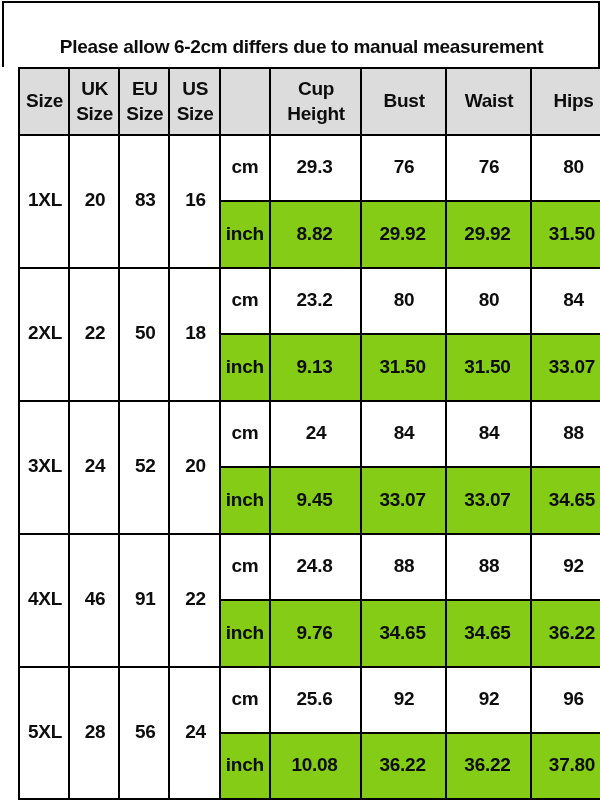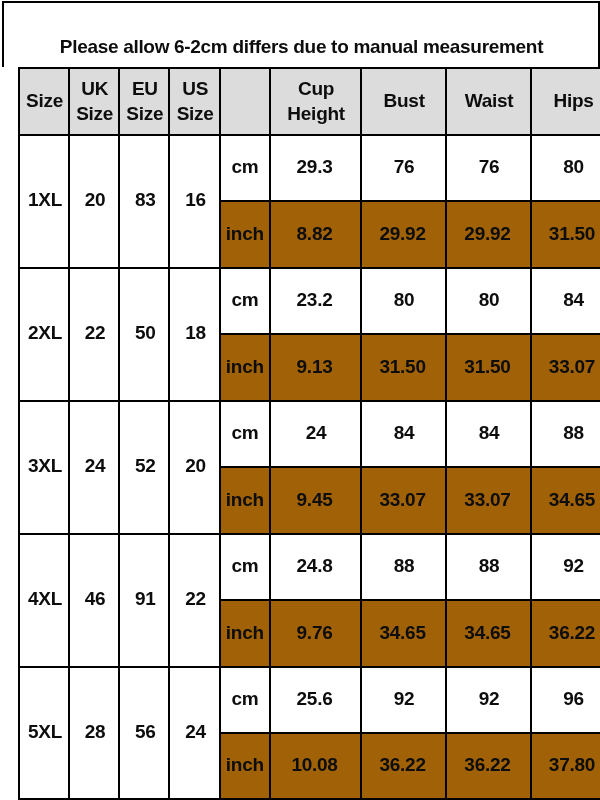--- a/index.html
+++ b/index.html
@@ -25,21 +25,21 @@
         font-weight:bold;font-size:19px;line-height:24.2px;
         color:#0d0d0d;letter-spacing:-0.25px;}
   thead th{background:#dcdcdc;height:64.5px;line-height:25.2px;}
   thead th>span.cw{display:block;position:relative;left:0.6px;top:-0.5px;}
   thead th span.ln{display:block;}
   tbody td{height:64.5px;background:#ffffff;}
   tbody td>span.cw{display:block;position:relative;top:-0.5px;}
   tbody td.num>span.cw{left:0.5px;}
   tbody td.num.dec>span.cw{left:-1px;}
   tbody td.sizecol>span.cw{left:1px;}
-  tbody tr.inch-row td{background:#a16207;}
+  tbody tr.inch-row td{background:#84cc16;}
   tbody tr:last-child td{height:64px;}
 </style>
 </head>
 <body>
 
 <div id="chart">
 
   <div class="note">
     <div class="note-line" id="nl2">Please allow 6-2cm differs due to manual measurement</div>
   </div>

